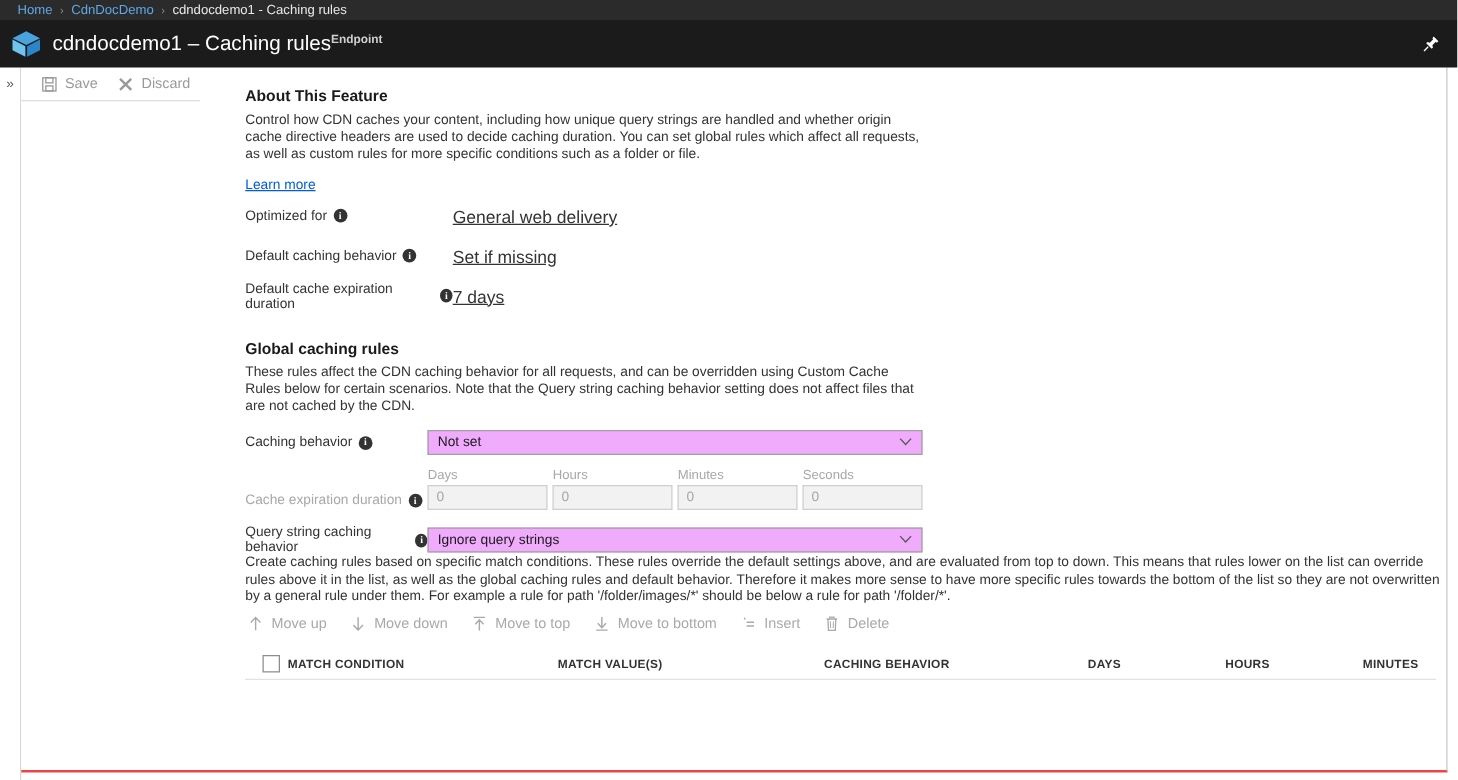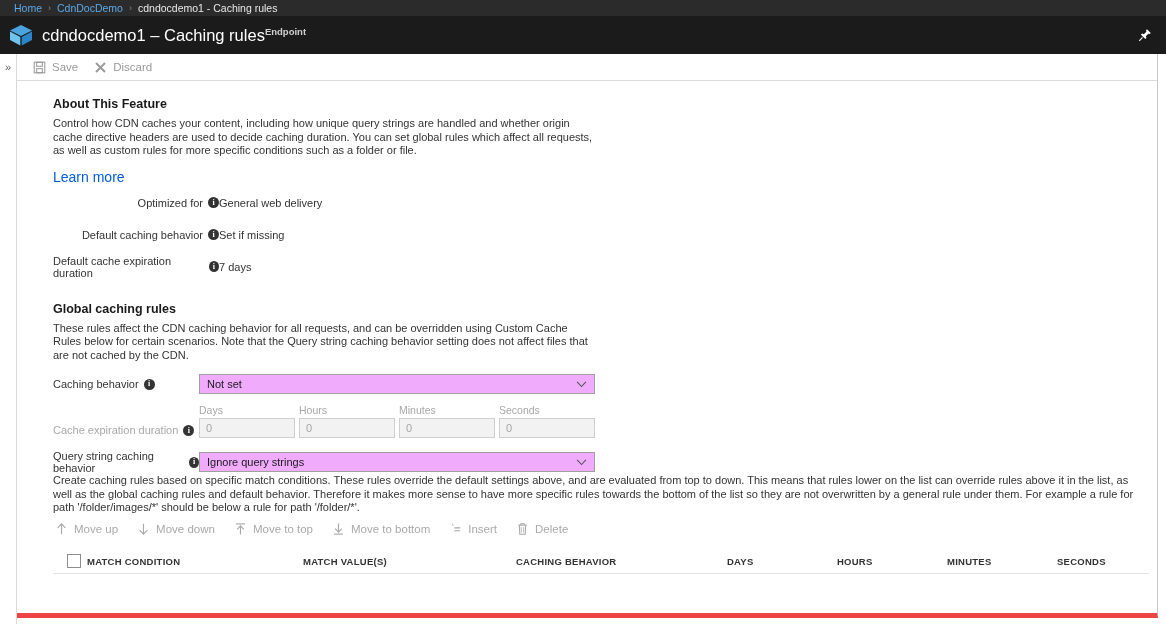--- a/index.html
+++ b/index.html
@@ -72,23 +72,23 @@
     display: flex;
     justify-content: center;
     padding-top: 7px;
     font-size: 11px;
     color: #5a5a5a;
     cursor: pointer;
   }
   .blade {
     flex: 1 1 auto;
     border-right: 1px solid #c8c8c8;
-    border-bottom: 5px solid #ef4444;
-    display: flex;
-    flex-direction: column;
+    border-bottom: 2px solid #ef4444;
+    display: flex;
+    flex-direction: row;
     background: #fff;
     margin-right: 8px;
     margin-bottom: 6px;
     overflow: hidden;
   }
 
   
   .command-bar {
     height: 27px;
     flex: 0 0 27px;
@@ -125,42 +125,43 @@
     font-size: 11px;
     color: #333333;
     line-height: 13.5px;
     max-width: 541px;
     margin: 0;
   }
   .para.wide { max-width: 1095px; }
   .learn-more {
     display: inline-block;
     margin-top: 11px;
-    font-size: 14px;
+    font-size: 11px;
     color: #015cda;
+    text-decoration: underline;
     cursor: pointer;
   }
 
   
   .ro-row {
     display: flex;
     align-items: center;
     height: 30px;
     margin-top: 2px;
   }
   .ro-label {
     font-size: 11px;
     color: #333;
     display: flex;
     align-items: center;
-    justify-content: flex-end;
   }
   .ro-value {
-    font-size: 11px;
+    font-size: 14px;
     color: #333;
+    text-decoration: underline;
   }
   .info-i {
     display: inline-flex;
     align-items: center; justify-content: center;
     width: 11px; height: 11px;
     border-radius: 50%;
     background: #333;
     color: #fff;
     font-size: 8px;
     font-weight: bold;

